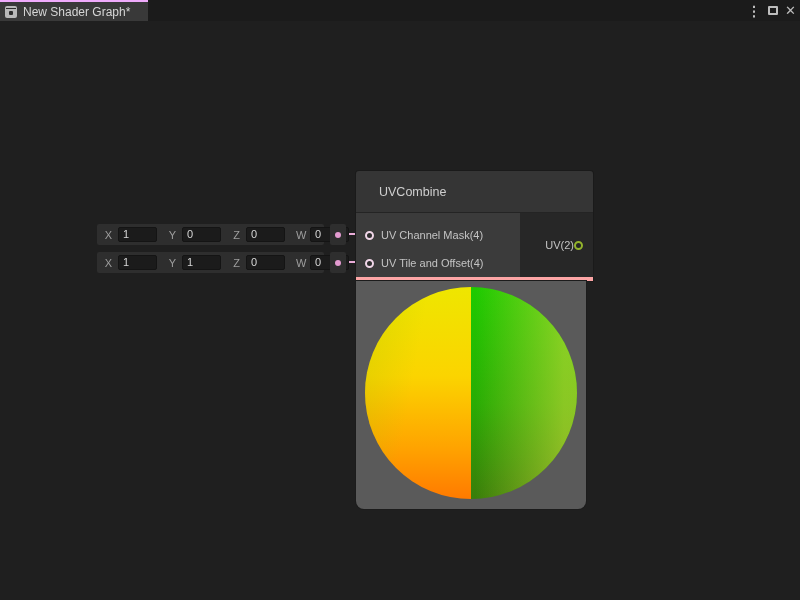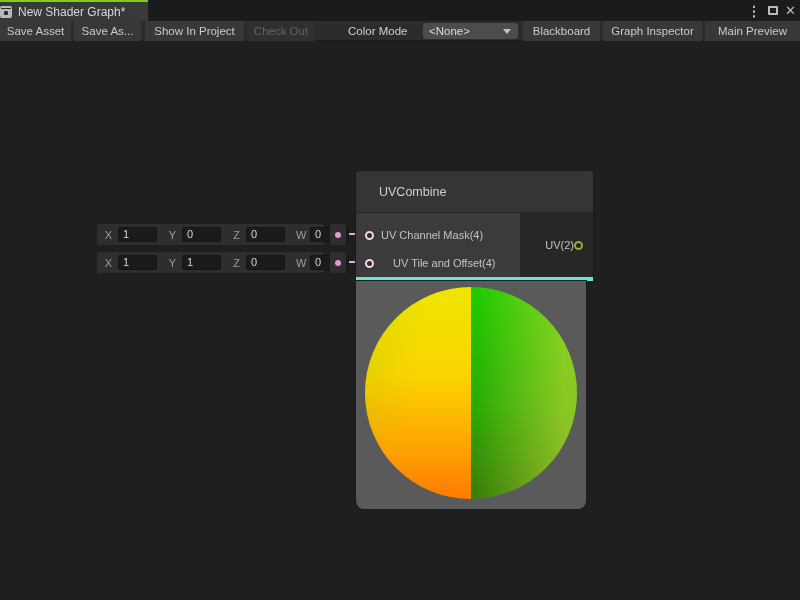--- a/index.html
+++ b/index.html
@@ -7,22 +7,22 @@
   .app {
     position:relative; width:800px; height:600px; overflow:hidden;
     background:#1f1f1f;
     font-family:"Liberation Sans", sans-serif;
     -webkit-font-smoothing:antialiased;
   }
   
   .tabbar { position:absolute; top:0; left:0; width:800px; height:21px; background:#1b1b1b; }
   .tab {
     position:absolute; top:0; left:0; width:148px; height:21px;
-    background:#393939; border-top:2px solid #84cc16;
-    display:flex; align-items:center; gap:6px; 
+    background:#393939; border-top:2px solid #f0abfc;
+    display:flex; align-items:center; gap:6px; padding-left:5px;
     color:#d6d6d6; font-size:12px;
   }
   .sg-icon { position:relative; width:12px; height:12px; background:#b9b9b9; border-radius:2px; flex:0 0 auto; }
   .sg-icon::before { content:""; position:absolute; left:1px; right:1px; top:2px; height:1px; background:#2c2c2c; }
   .sg-icon::after  { content:""; position:absolute; left:4px; top:5px; width:4px; height:4px; background:#2c2c2c; border-radius:1px; }
   .win-controls { position:absolute; top:0; right:4px; height:21px; display:flex; align-items:center; gap:7px; color:#bdbdbd; }
   .wc-glyph { font-size:13px; line-height:1; cursor:default; }
   .wc-menu { font-size:14px; font-weight:bold; letter-spacing:0; }
   .wc-max { width:10px; height:9px; border:2px solid #bdbdbd; border-radius:1px; }
   
@@ -55,21 +55,21 @@
     color:#d6d6d6; font-size:11px; line-height:13px; padding-left:4px; margin-right:11px; overflow:hidden;
   }
   .vec-dotbox { margin-left:6px; width:16px; height:21px; background:#2e2e2e; border-radius:2px; position:relative; }
   .vec-dot { position:absolute; left:5px; top:8px; width:6px; height:6px; border-radius:50%; background:#e39bd0; }
   
   .node { position:absolute; left:356px; top:171px; width:237px; box-shadow:0 0 0 1px #1a1a1a; border-radius:3px 3px 0 0; }
   .node-title {
     height:42px; background:#353535; border-bottom:1px solid #242424; border-radius:3px 3px 0 0;
     display:flex; align-items:center; padding-left:23px; color:#cfcfcf; font-size:12.5px;
   }
-  .node-body { position:relative; height:68px; background:#5eead4; }
+  .node-body { position:relative; height:68px; background:#fca5a5; }
   .node-inputs { position:absolute; left:0; top:0; width:164px; height:64px; background:#3b3b3b; }
   .node-outputs { position:absolute; left:164px; top:0; width:73px; height:64px; background:#272727;
     display:flex; align-items:center; justify-content:flex-end; padding-right:10px; gap:0; }
   .port-row { position:absolute; left:0; width:164px; height:16px; display:flex; align-items:center; }
   .port-ring { width:9px; height:9px; border-radius:50%; border:2px solid #f1d6e8; background:#2e2e2e; margin-left:9px; flex:0 0 auto; }
   .port-label { color:#c3c3c3; font-size:11px; margin-left:7px; white-space:nowrap; }
   .out-label { color:#c3c3c3; font-size:11px; }
   .out-ring { width:9px; height:9px; border-radius:50%; border:2px solid #93b32c; background:#242424; flex:0 0 auto; }
   
   .node-preview {
@@ -99,34 +99,20 @@
       <span class="sg-icon"></span>
       <span>New Shader Graph*</span>
     </div>
     <div class="win-controls">
       <span class="wc-glyph wc-menu">⋮</span>
       <span class="wc-max"></span>
       <span class="wc-glyph">✕</span>
     </div>
   </div>
 
-  <div class="toolbar">
-    <div class="tb-btn" style="left:0; width:71px;">Save Asset</div>
-    <div class="tb-btn" style="left:74px; width:67px;">Save As...</div>
-    <div class="tb-btn" style="left:145px; width:99px;">Show In Project</div>
-    <div class="tb-btn disabled" style="left:247px; width:68px;">Check Out</div>
-    <div class="tb-label" style="left:348px;">Color Mode</div>
-    <div class="tb-dropdown" style="left:423px; width:95px;">
-      <span>&lt;None&gt;</span>
-      <span class="dd-arrow"></span>
-    </div>
-    <div class="tb-btn" style="left:523px; width:77px;">Blackboard</div>
-    <div class="tb-btn" style="left:603px; width:99px;">Graph Inspector</div>
-    <div class="tb-btn" style="left:705px; width:95px;">Main Preview</div>
-  </div>
 
   <div class="canvas">
 
     <div class="edge" style="left:338px; top:192px; width:30px;"></div>
     <div class="edge" style="left:338px; top:220px; width:30px;"></div>
 
     <div class="vec-row" style="top:183px;">
       <div class="vec-body">
         <span class="vec-group">
           <span class="vec-label">X</span>
@@ -177,21 +163,21 @@
     <div class="node" style="top:130px;">
       <div class="node-title">
         <span>UVCombine</span>
       </div>
       <div class="node-body">
         <div class="node-inputs">
           <div class="port-row" style="top:14px;">
             <span class="port-ring"></span>
             <span class="port-label">UV Channel Mask(4)</span>
           </div>
-          <div class="port-row" style="top:42px;gap:12px;">
+          <div class="port-row" style="top:42px;">
             <span class="port-ring"></span>
             <span class="port-label">UV Tile and Offset(4)</span>
           </div>
         </div>
         <div class="node-outputs">
           <span class="out-label">UV(2)</span>
           <span class="out-ring"></span>
         </div>
       </div>
       <div class="node-preview">

